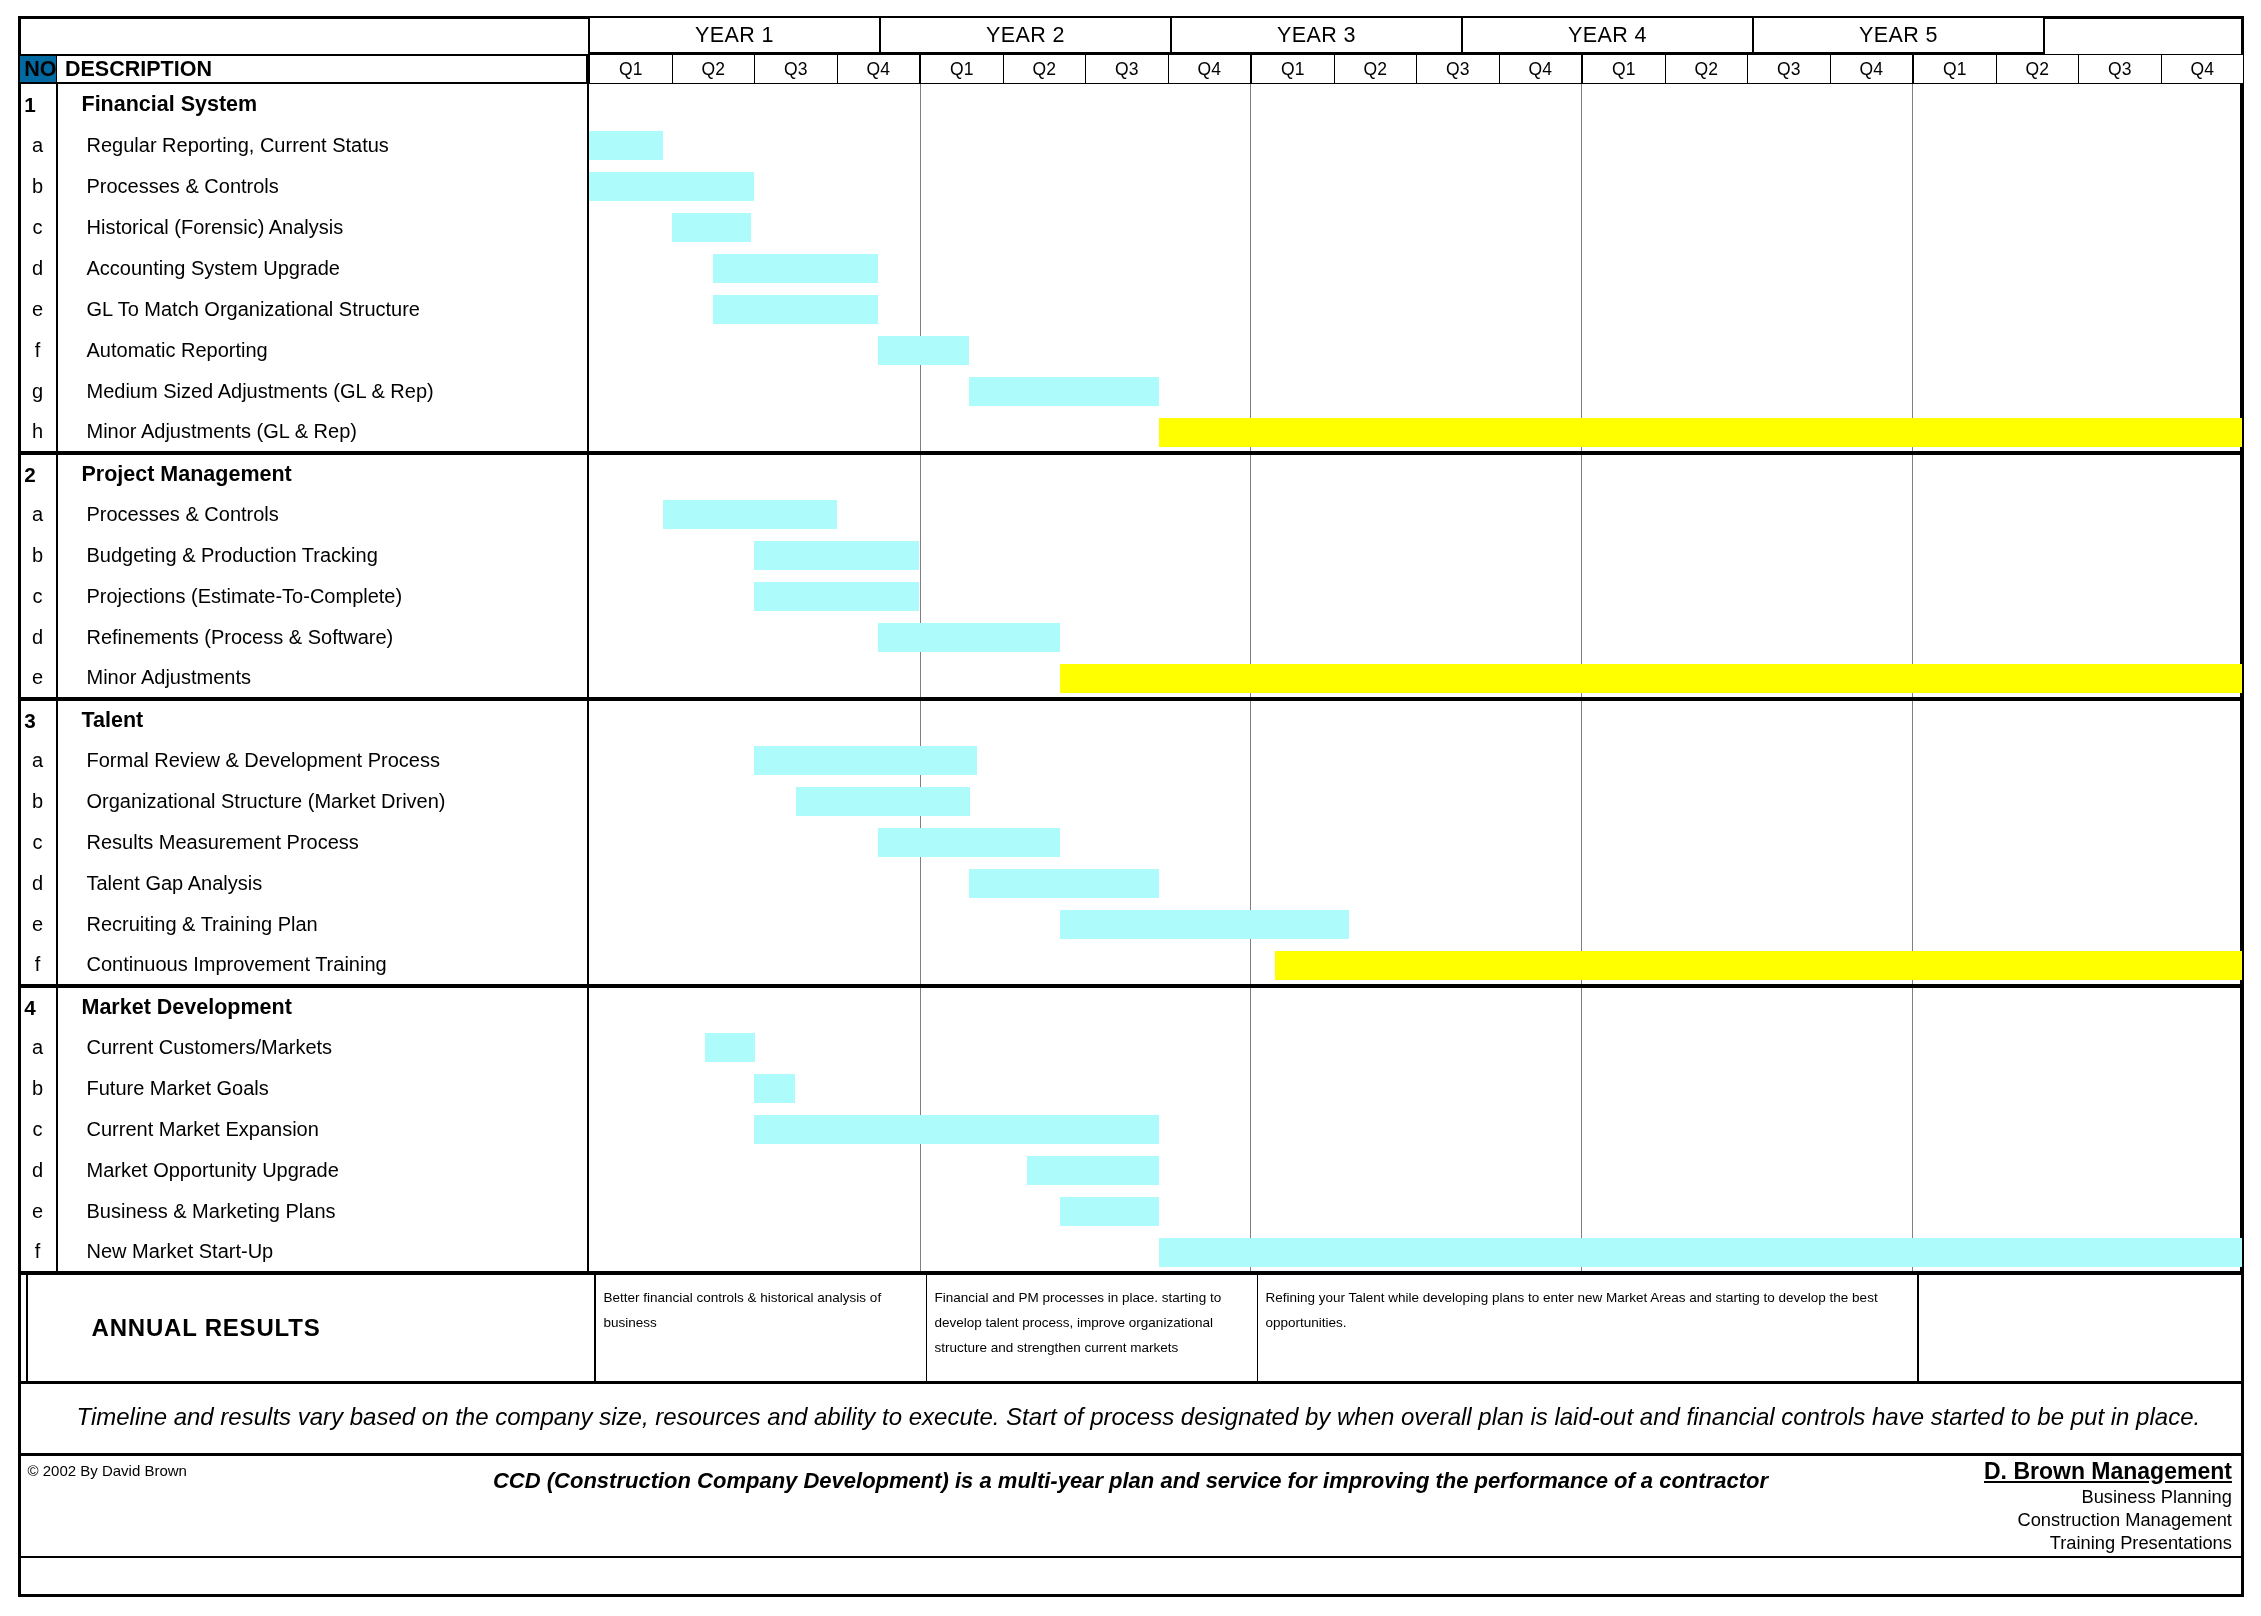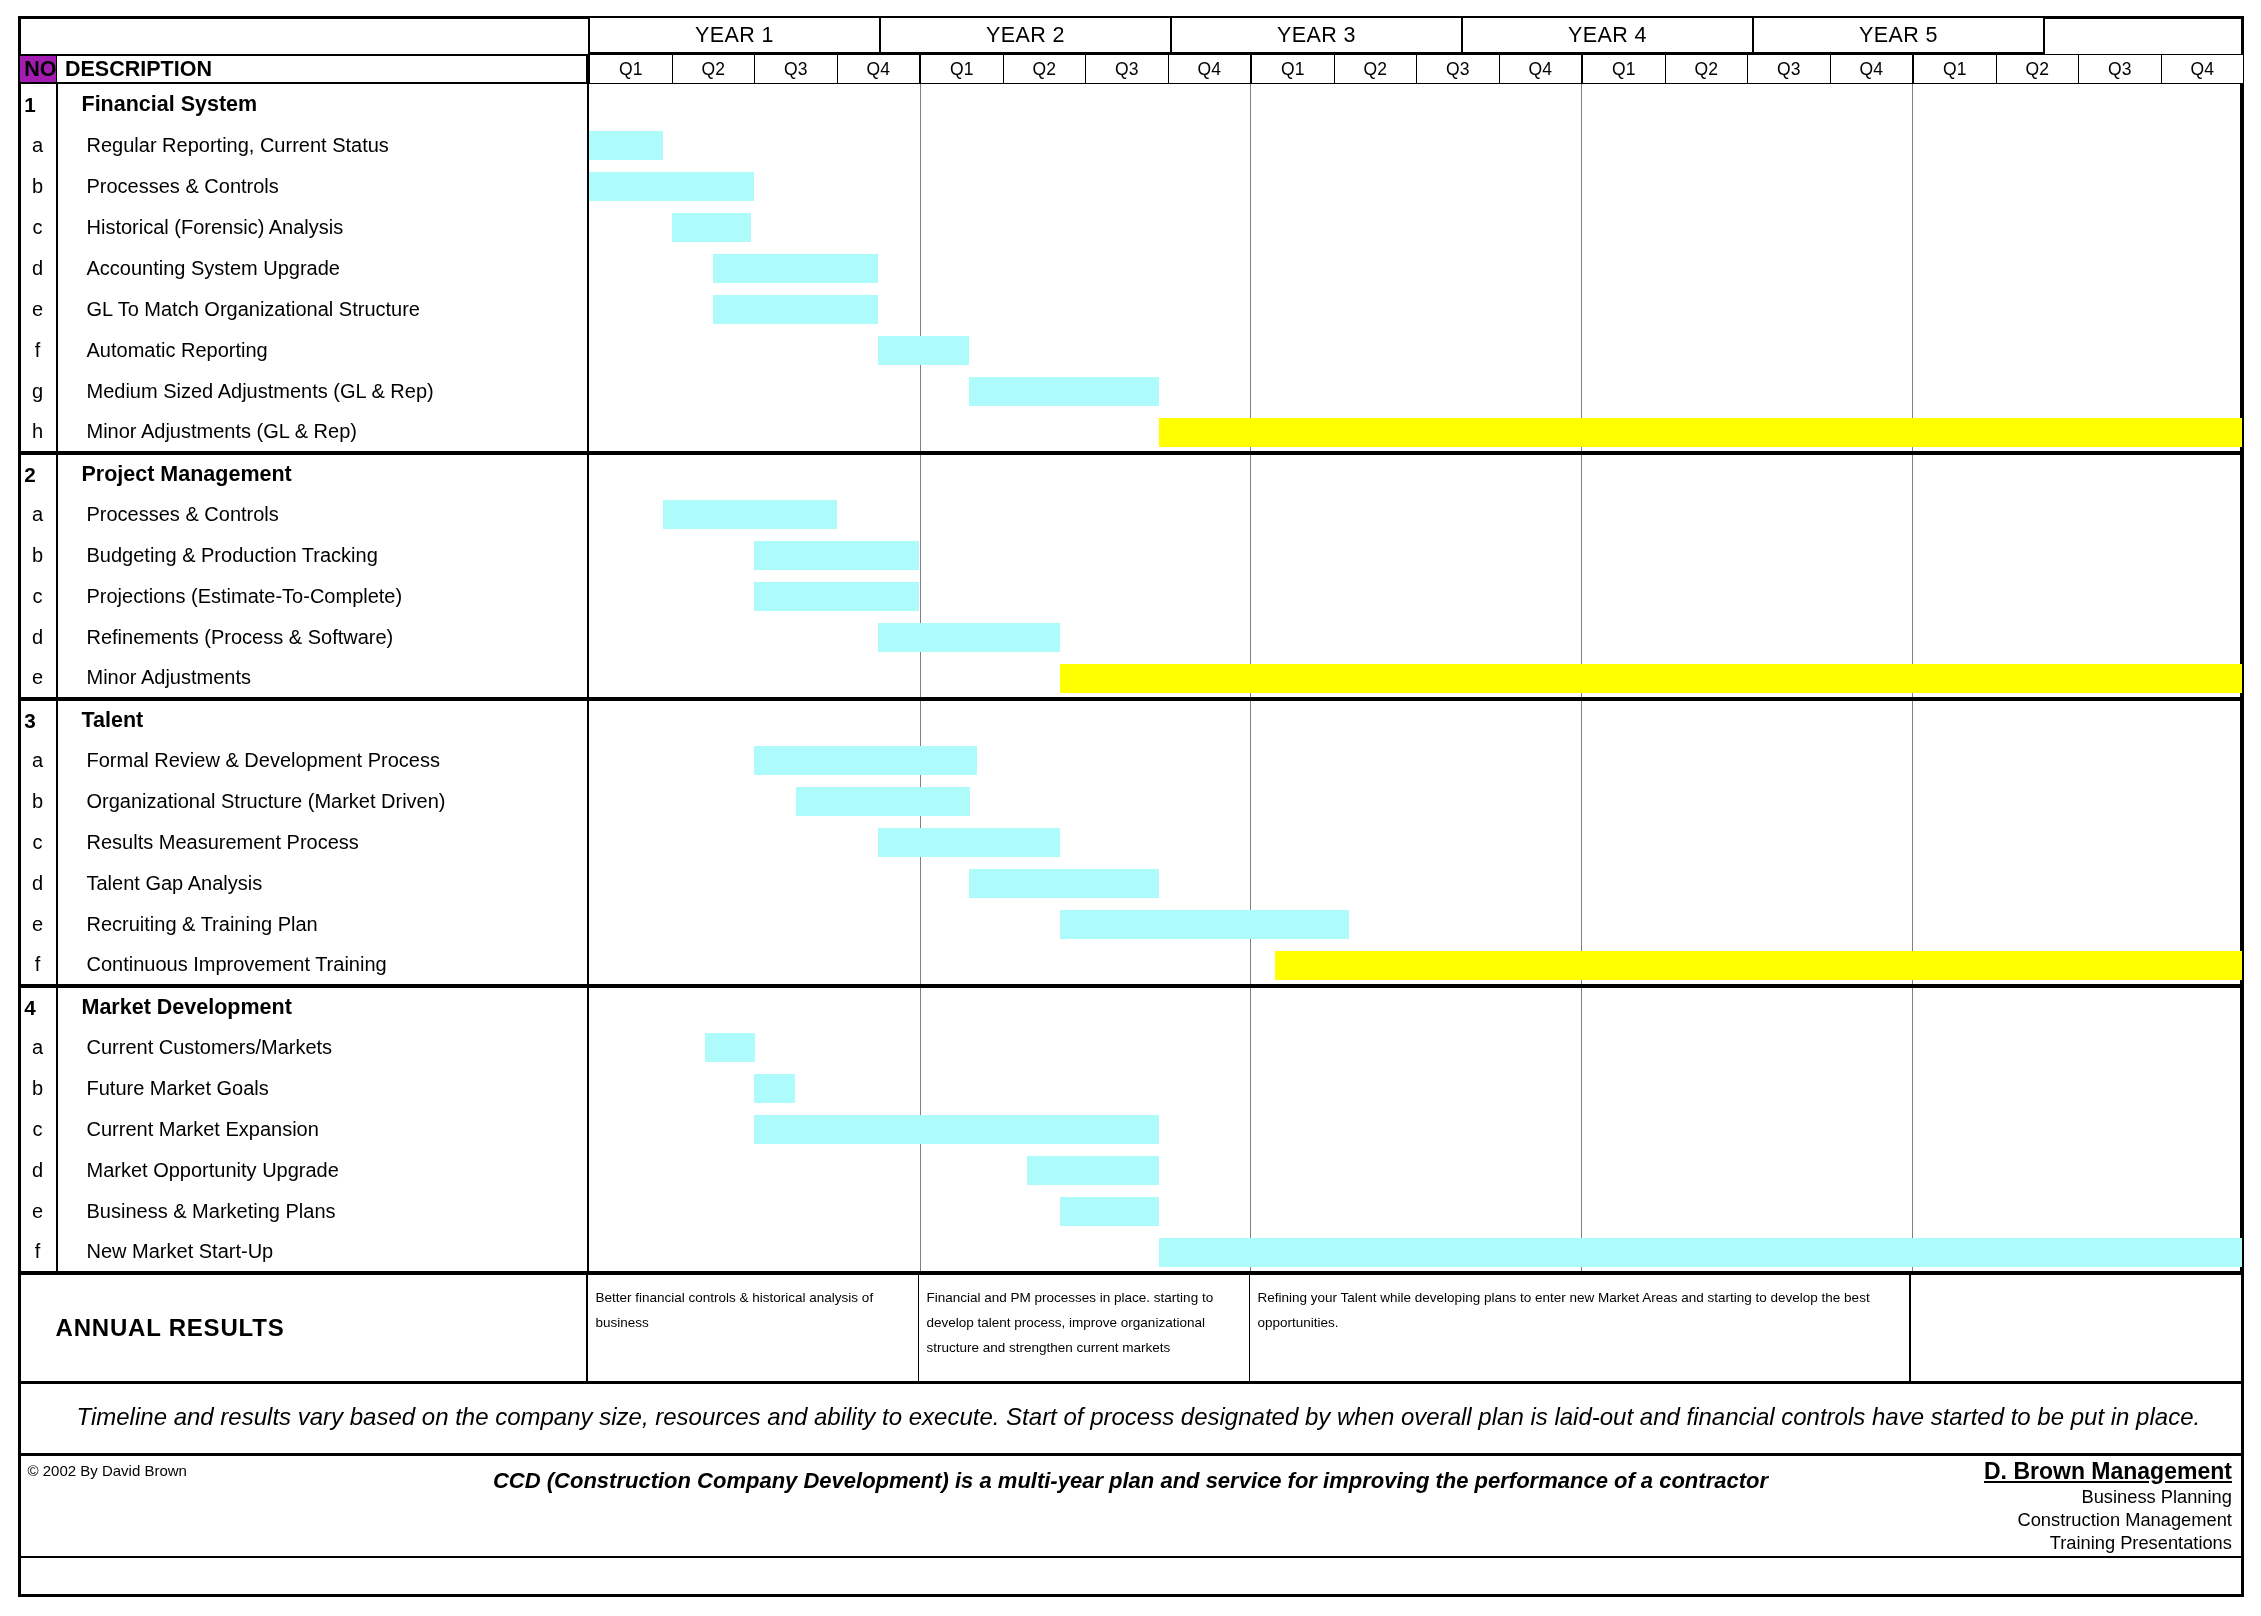--- a/index.html
+++ b/index.html
@@ -16,21 +16,21 @@
   .yr:last-child{border-right-width:2.4px;}
 
   .hdr-q{position:absolute;left:588px;top:54px;width:1656px;height:30px;display:flex;}
   .q{flex:1 1 0;border:1.6px solid #000;border-right-width:0;box-sizing:border-box;
      display:flex;align-items:center;justify-content:center;font-size:17.5px;background:#fff;}
   .q:last-child{border-right-width:1.6px;}
   .q.qfirst{border-left-width:2.4px;}
 
   
   .h-no{position:absolute;left:17.5px;top:54px;width:40px;height:30px;border:2.4px solid #000;box-sizing:border-box;
-        display:flex;align-items:center;padding-left:4.8px;font-weight:bold;font-size:21.5px;background:#a21caf;}
+        display:flex;align-items:center;padding-left:4.8px;font-weight:bold;font-size:21.5px;background:#0369a1;}
   .h-desc{position:absolute;left:57px;top:54px;width:531px;height:30px;border:2.4px solid #000;border-left-width:0;
         box-sizing:border-box;display:flex;align-items:center;padding-left:8px;font-weight:bold;font-size:21.5px;background:#fff;}
 
   
   #body{position:absolute;left:17.5px;top:84px;width:2226px;}
   .row{position:relative;height:41px;display:flex;box-sizing:border-box;}
   .row .c-no{width:40px;border-left:2.4px solid #000;border-right:2.4px solid #000;box-sizing:border-box;
              display:flex;align-items:center;justify-content:flex-start;padding-left:4.8px;font-size:20.7px;}
   .row.sub .c-no{justify-content:center;padding-left:0;font-size:20px;}
   .row .c-desc{width:531px;border-right:2.4px solid #000;box-sizing:border-box;display:flex;align-items:center;
@@ -47,21 +47,21 @@
   .ysep{position:absolute;top:0;bottom:0;width:0.8px;background:#808080;}
 
   
   .bar{position:absolute;top:5.6px;height:29px;}
   .bar.cyan{background:#AEFBFB;}
   .bar.yellow{background:#FFFF00;}
 
   
   .ar-row{position:relative;display:flex;height:111px;box-sizing:border-box;border-top:2.4px solid #000;border-bottom:3.2px solid #000;}
   .ar-label{width:570px;border-left:2.4px solid #000;border-right:2.4px solid #000;box-sizing:border-box;
-            display:flex;align-items:center;padding-left:36px;font-size:24px;font-weight:bold;letter-spacing:0.8px;}
+            display:flex;align-items:center;padding-left:64px;font-size:24px;font-weight:bold;letter-spacing:0.8px;margin-left:8px;}
   .ar-cell{box-sizing:border-box;border-right:1.6px solid #000;padding:11px 8px 0 8px;font-size:13.5px;line-height:1.85;}
   .ar-cell:last-child{border-right:2.4px solid #000;}
 
   
   .note-row{position:relative;border-left:2.4px solid #000;border-right:2.4px solid #000;border-bottom:3.2px solid #000;
             box-sizing:border-box;padding:14.3px 35px 17.5px 57px;}
   .note-row p{margin:0;font-style:italic;font-size:24px;line-height:1.55;}
 
   
   .footer{position:relative;border-left:2.4px solid #000;border-right:2.4px solid #000;border-bottom:2.4px solid #000;

